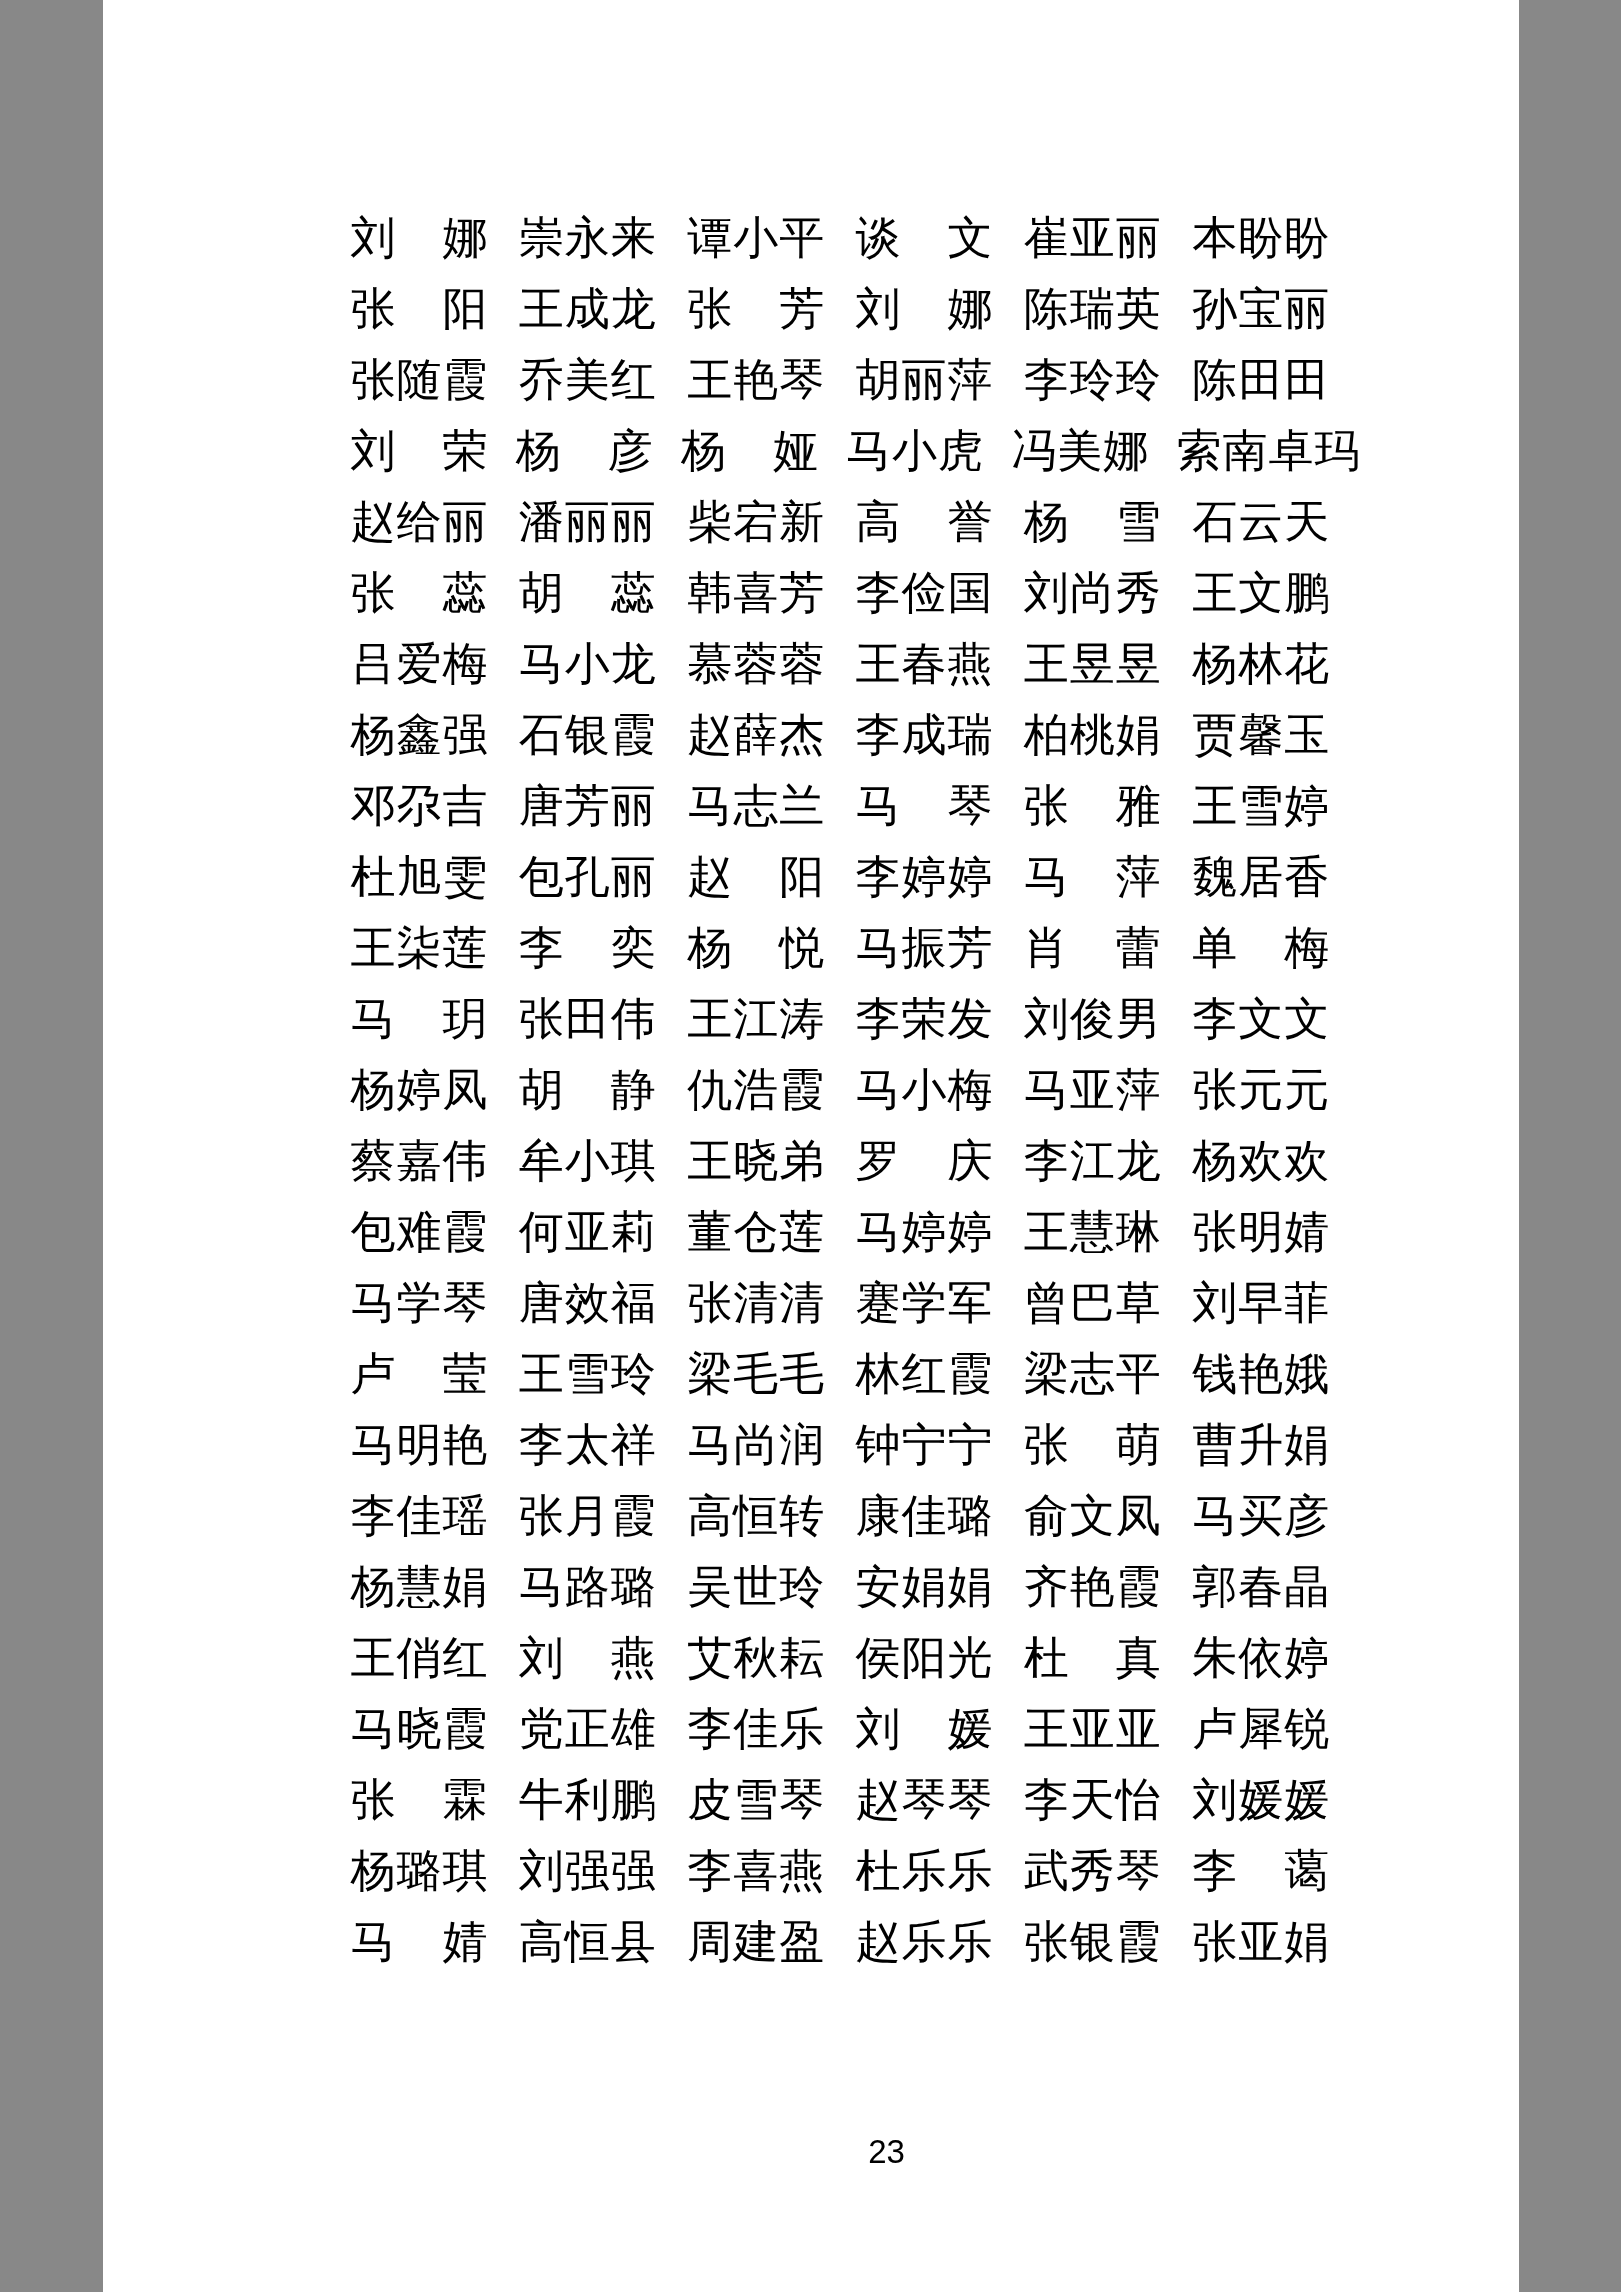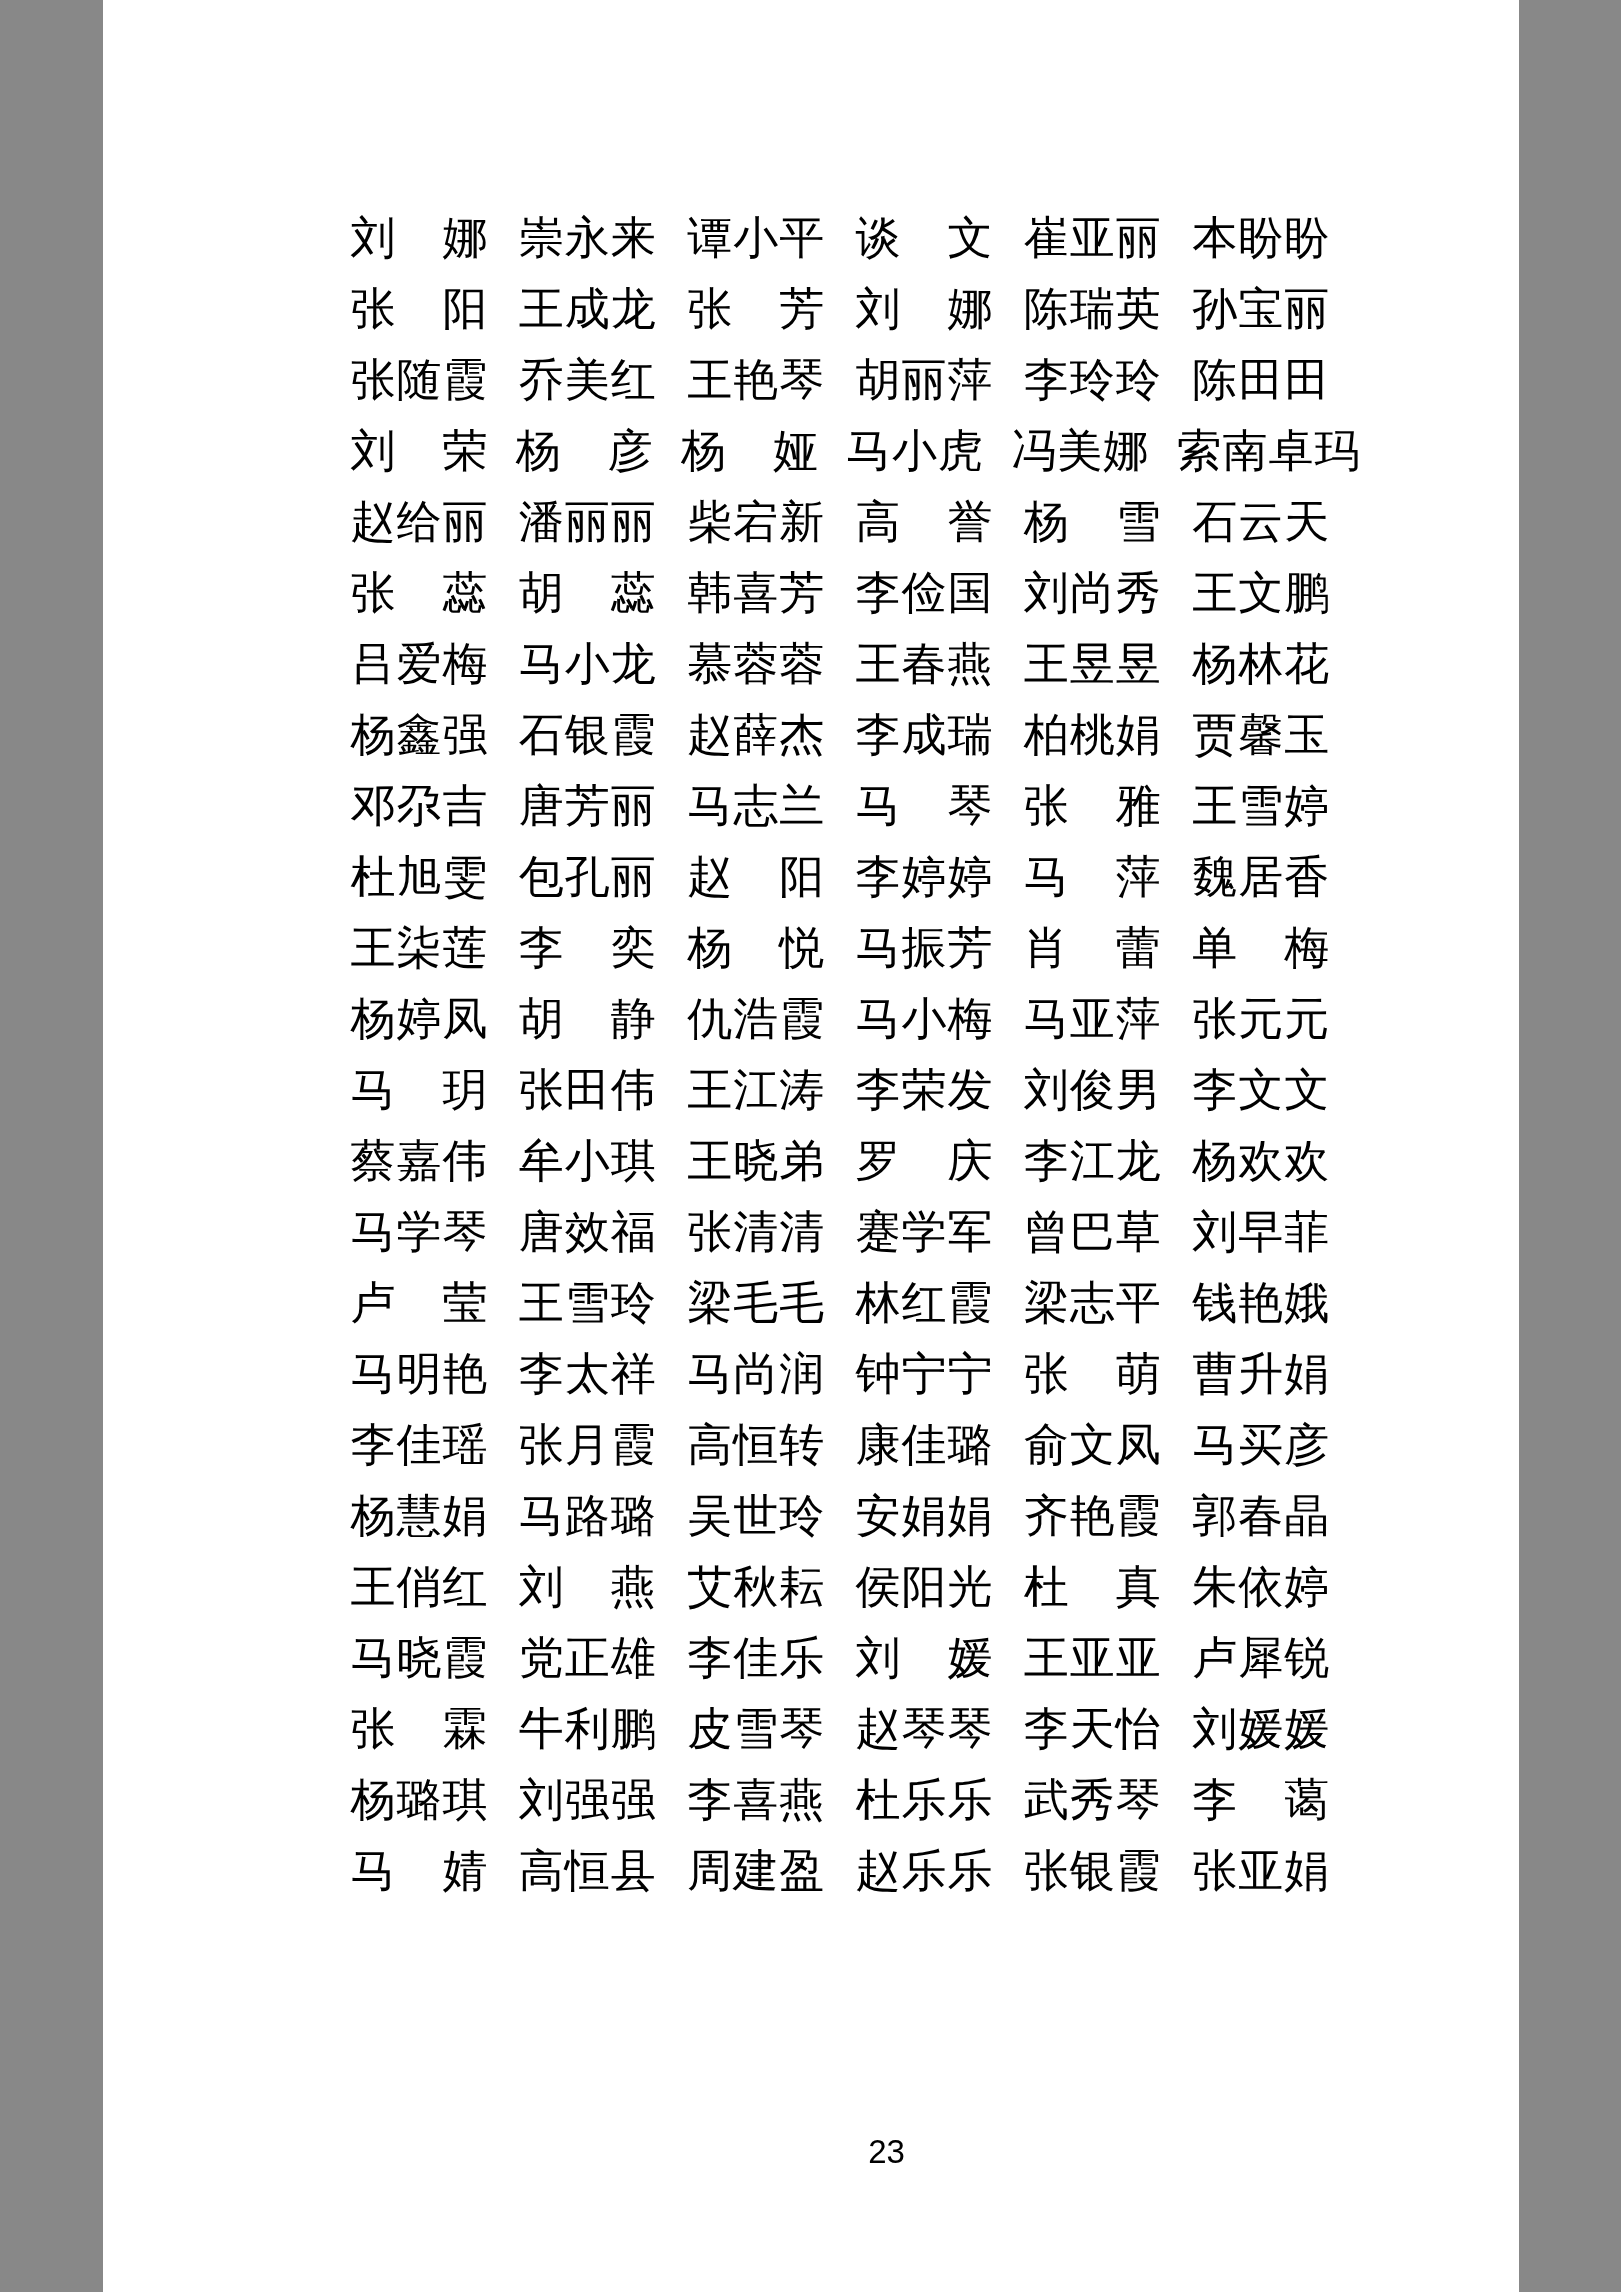--- a/index.html
+++ b/index.html
@@ -134,44 +134,52 @@
       </div>
       <div class="name-row">
         <span class="name-cell">王柒莲</span>
         <span class="name-cell">李　奕</span>
         <span class="name-cell">杨　悦</span>
         <span class="name-cell">马振芳</span>
         <span class="name-cell">肖　蕾</span>
         <span class="name-cell">单　梅</span>
       </div>
       <div class="name-row">
+        <span class="name-cell">马　玥</span>
+        <span class="name-cell">张田伟</span>
+        <span class="name-cell">王江涛</span>
+        <span class="name-cell">李荣发</span>
+        <span class="name-cell">刘俊男</span>
+        <span class="name-cell">李文文</span>
+      </div>
+      <div class="name-row">
         <span class="name-cell">杨婷凤</span>
         <span class="name-cell">胡　静</span>
         <span class="name-cell">仇浩霞</span>
         <span class="name-cell">马小梅</span>
         <span class="name-cell">马亚萍</span>
         <span class="name-cell">张元元</span>
       </div>
       <div class="name-row">
-        <span class="name-cell">马　玥</span>
-        <span class="name-cell">张田伟</span>
-        <span class="name-cell">王江涛</span>
-        <span class="name-cell">李荣发</span>
-        <span class="name-cell">刘俊男</span>
-        <span class="name-cell">李文文</span>
-      </div>
-      <div class="name-row">
         <span class="name-cell">蔡嘉伟</span>
         <span class="name-cell">牟小琪</span>
         <span class="name-cell">王晓弟</span>
         <span class="name-cell">罗　庆</span>
         <span class="name-cell">李江龙</span>
         <span class="name-cell">杨欢欢</span>
       </div>
       <div class="name-row">
+        <span class="name-cell">包难霞</span>
+        <span class="name-cell">何亚莉</span>
+        <span class="name-cell">董仓莲</span>
+        <span class="name-cell">马婷婷</span>
+        <span class="name-cell">王慧琳</span>
+        <span class="name-cell">张明婧</span>
+      </div>
+      <div class="name-row">
         <span class="name-cell">马学琴</span>
         <span class="name-cell">唐效福</span>
         <span class="name-cell">张清清</span>
         <span class="name-cell">蹇学军</span>
         <span class="name-cell">曾巴草</span>
         <span class="name-cell">刘早菲</span>
       </div>
       <div class="name-row">
         <span class="name-cell">卢　莹</span>
         <span class="name-cell">王雪玲</span>

